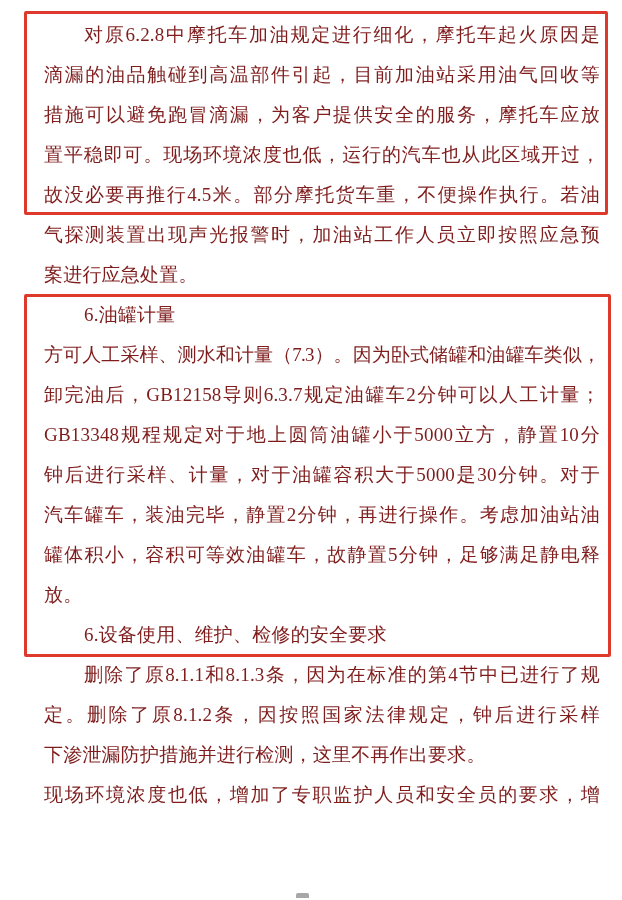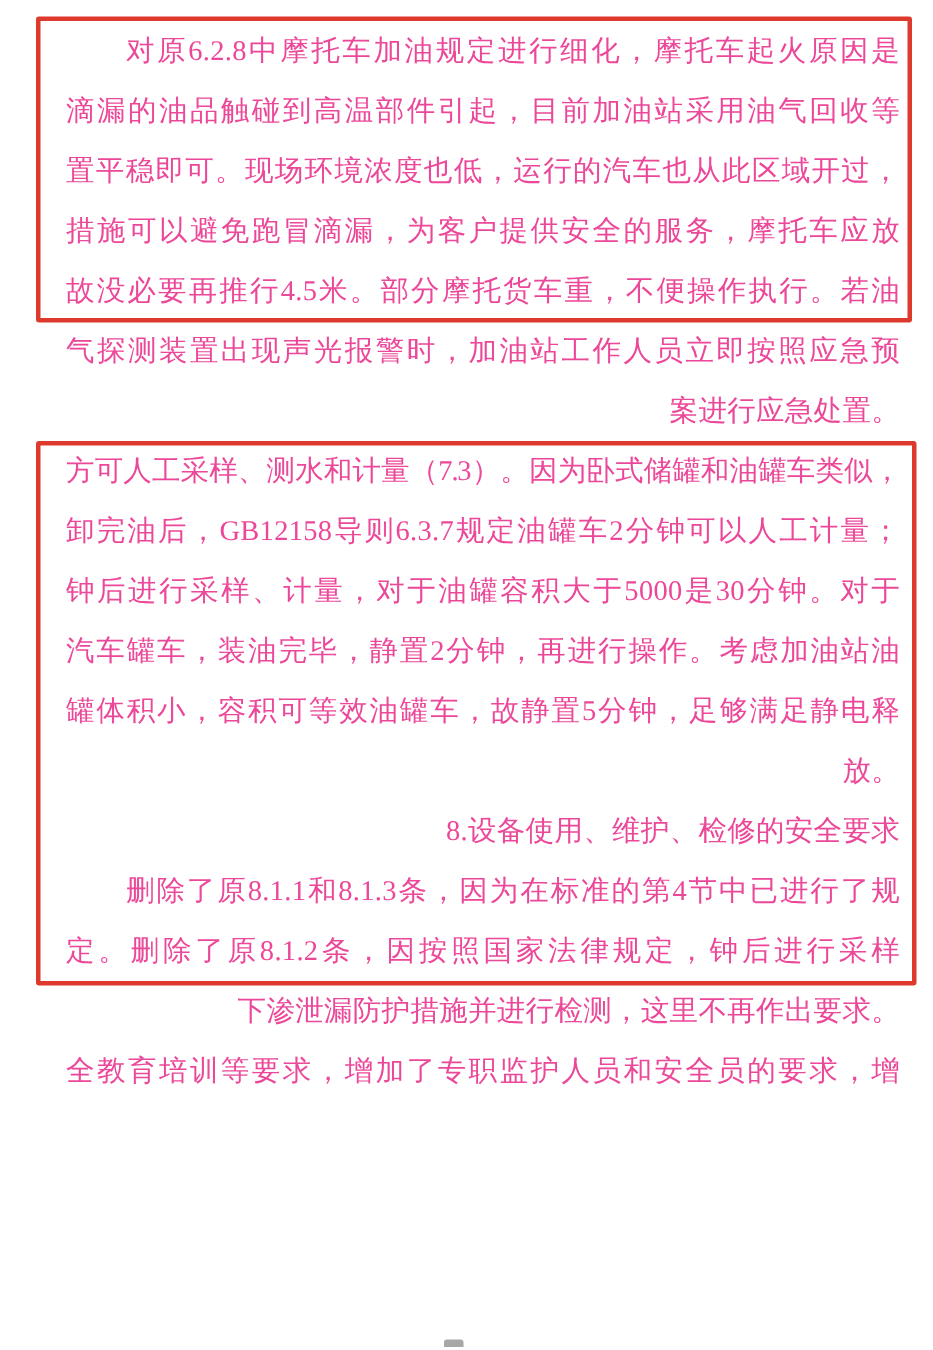--- a/index.html
+++ b/index.html
@@ -21,21 +21,21 @@
     left: 44px;
     top: 15px;
     width: 556px;
     color: #2e2e2e;
   }
   .line {
     height: 40px;
     line-height: 40px;
     font-size: 19px;
     white-space: normal;
-    text-align: right;
+    text-align: left;
     letter-spacing: 0.2px;
   }
   
   .jl {
     text-align: justify;
     text-align-last: justify;
   }
   
   .indent {
     text-indent: 40px;
@@ -62,38 +62,40 @@
     height: 5px;
     background: rgba(80, 80, 80, 0.5);
     border-radius: 2px 2px 0 0;
   }
 </style>
 </head>
 <body>
 
 <div class="page" style="background-color: rgb(255, 255, 255);">
 
-  <div class="textcol" style="color: #ec4899;">
+  <div class="textcol" style="color: #7f1d1d;">
     <div class="line indent jl">对原6.2.8中摩托车加油规定进行细化，摩托车起火原因是</div>
     <div class="line jl">滴漏的油品触碰到高温部件引起，目前加油站采用油气回收等</div>
+    <div class="line jl">措施可以避免跑冒滴漏，为客户提供安全的服务，摩托车应放</div>
     <div class="line jl">置平稳即可。现场环境浓度也低，运行的汽车也从此区域开过，</div>
-    <div class="line jl">措施可以避免跑冒滴漏，为客户提供安全的服务，摩托车应放</div>
     <div class="line jl">故没必要再推行4.5米。部分摩托货车重，不便操作执行。若油</div>
     <div class="line jl">气探测装置出现声光报警时，加油站工作人员立即按照应急预</div>
     <div class="line">案进行应急处置。</div>
+    <div class="line indent">6.油罐计量</div>
     <div class="line jl tight">方可人工采样、测水和计量（7.3）。因为卧式储罐和油罐车类似，</div>
     <div class="line jl">卸完油后，GB12158导则6.3.7规定油罐车2分钟可以人工计量；</div>
+    <div class="line jl">GB13348规程规定对于地上圆筒油罐小于5000立方，静置10分</div>
     <div class="line jl">钟后进行采样、计量，对于油罐容积大于5000是30分钟。对于</div>
     <div class="line jl">汽车罐车，装油完毕，静置2分钟，再进行操作。考虑加油站油</div>
     <div class="line jl">罐体积小，容积可等效油罐车，故静置5分钟，足够满足静电释</div>
     <div class="line">放。</div>
-    <div class="line indent">8.设备使用、维护、检修的安全要求</div>
+    <div class="line indent">6.设备使用、维护、检修的安全要求</div>
     <div class="line indent jl">删除了原8.1.1和8.1.3条，因为在标准的第4节中已进行了规</div>
     <div class="line jl">定。删除了原8.1.2条，因按照国家法律规定，钟后进行采样</div>
     <div class="line">下渗泄漏防护措施并进行检测，这里不再作出要求。</div>
-    <div class="line jl">全教育培训等要求，增加了专职监护人员和安全员的要求，增</div>
+    <div class="line jl">现场环境浓度也低，增加了专职监护人员和安全员的要求，增</div>
   </div>
 
   <div class="hl-box hl-box-1" style="border-color: rgb(221, 57, 44);"></div>
   <div class="hl-box hl-box-2" style="border-color: rgb(221, 57, 44);"></div>
 
   <div class="artifact"></div>
 </div>
 
 </body></html>

